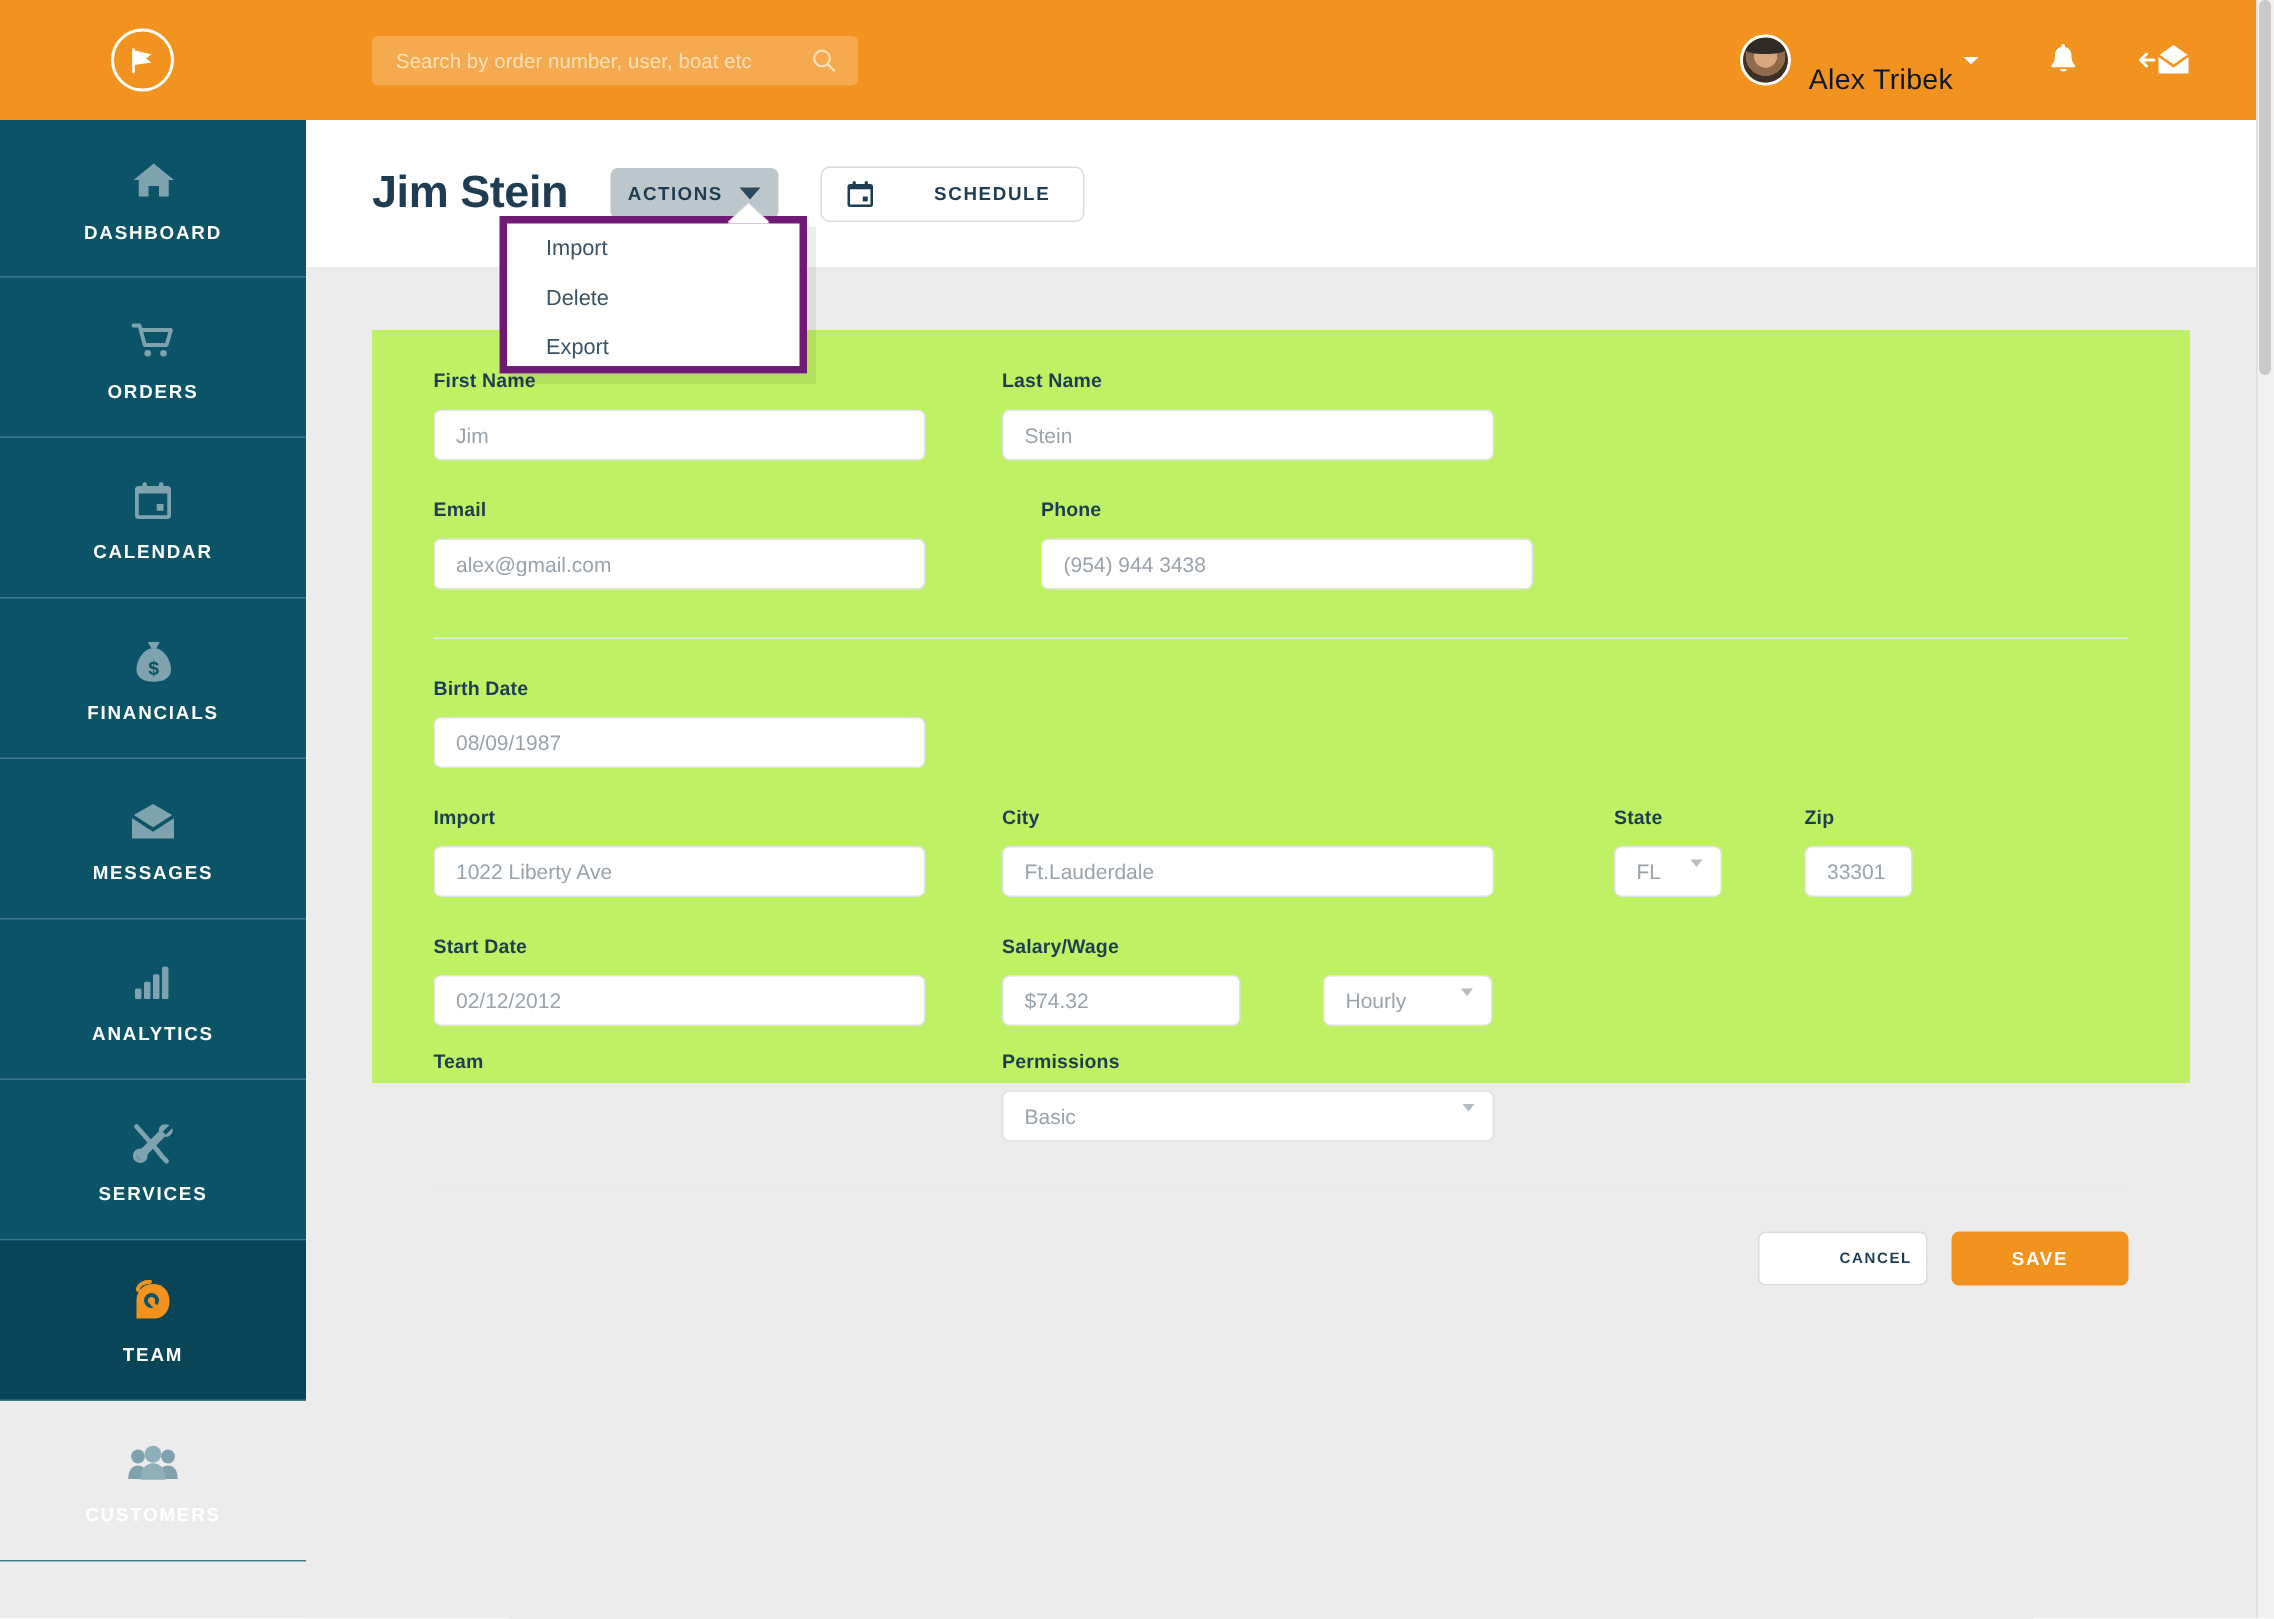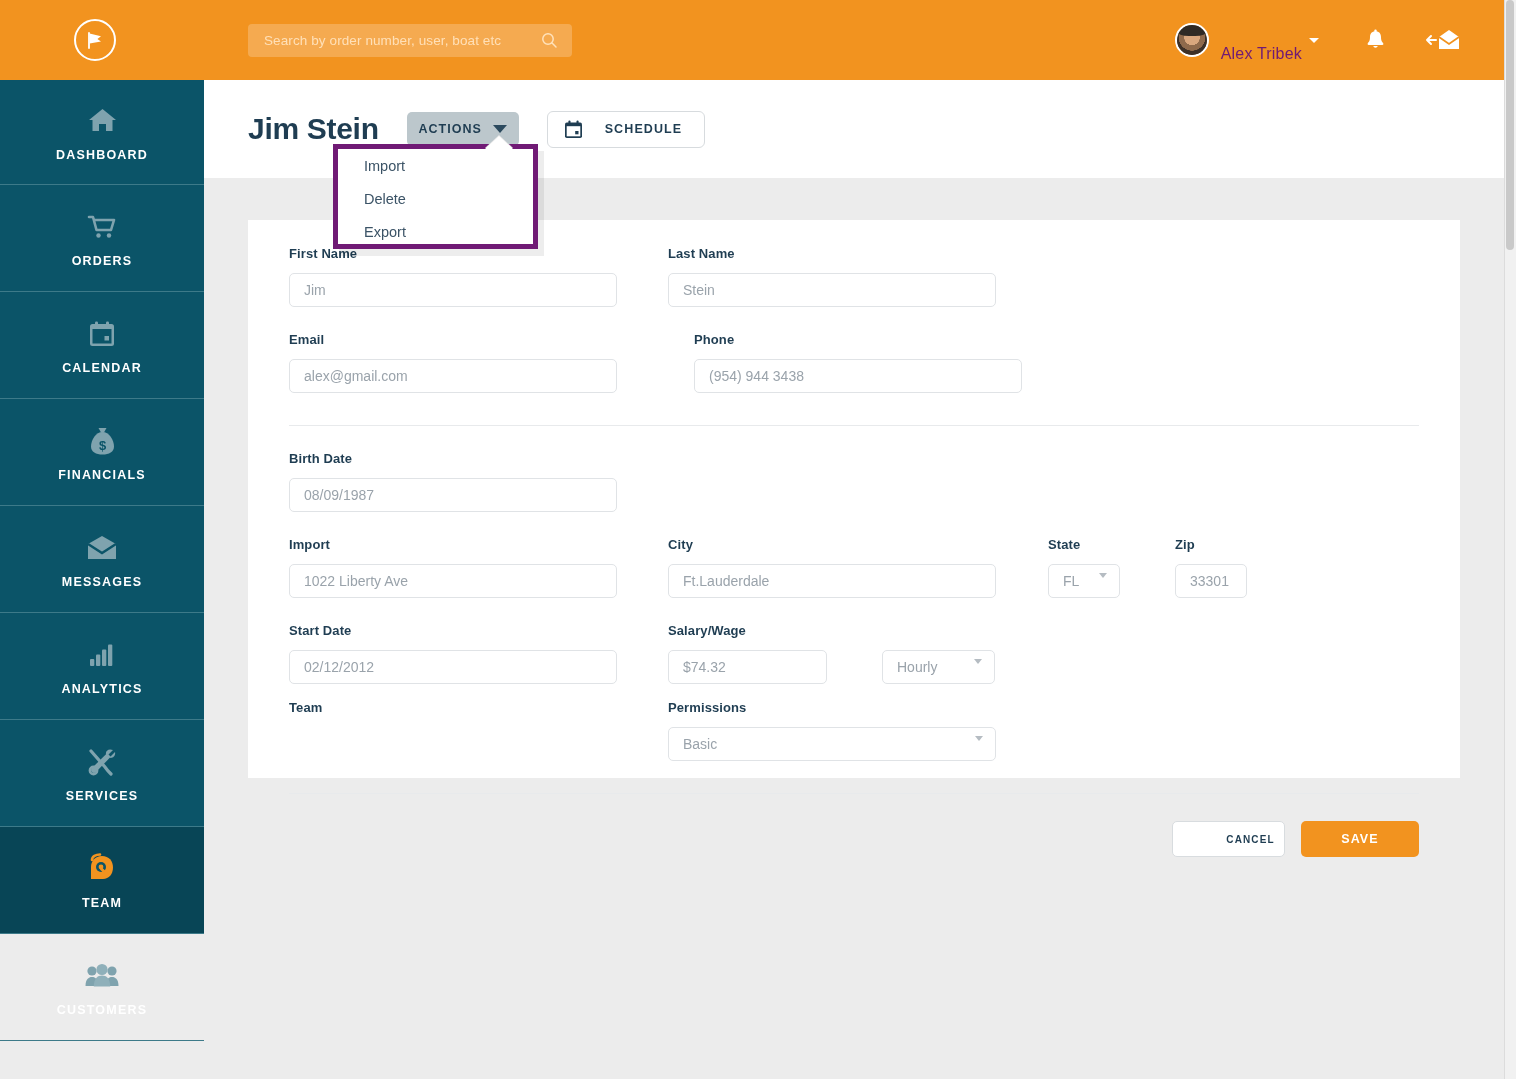--- a/index.html
+++ b/index.html
@@ -77,21 +77,21 @@
     position: absolute; left: 50%; top: 54%;
     transform: translate(-50%,-50%);
     width: 30px; height: 30px; border-radius: 50%;
     background: radial-gradient(circle at 50% 38%, #d9a77e 0 32%, #8f6a4c 33% 55%, #3d3027 56% 100%);
   }
   .avatar .hair {
     position: absolute; left: 0; top: 0; width: 100%; height: 38%;
     background: #2f2a25; border-radius: 50% 50% 40% 40%;
   }
   .username {
-    color: #701a75; font-size: 16px; margin-left: 12px; letter-spacing: 0.2px; margin-top: 28px;
+    color: #0f172a; font-size: 19px; margin-left: 12px; letter-spacing: 0.2px; margin-top: 28px;
   }
   .caret-sm {
     width: 0; height: 0; margin-left: 7px;
     border-left: 5px solid transparent; border-right: 5px solid transparent;
     border-top: 5px solid #ffffff;
   }
   .bell { margin-left: 46px; display: flex; }
   .logout { margin-left: 38px; display: flex; align-items: center; }
 
   
@@ -144,21 +144,21 @@
   .caret-dn {
     width: 0; height: 0;
     border-left: 7px solid transparent; border-right: 7px solid transparent;
     border-top: 8px solid #2c4a5e;
   }
   .btn-schedule {
     margin-left: 28px;
     height: 37px; padding: 0 22px 0 16px;
     background: #ffffff; border: 1px solid #d7dbde; border-radius: 6px;
     color: #1f3d52; font-size: 12.5px; font-weight: bold; letter-spacing: 1.1px;
-    display: flex; align-items: center; gap: 22px;
+    display: flex; align-items: center; gap: 40px;
     cursor: pointer;
     font-family: "Liberation Sans", sans-serif;
   }
 
   
   .dropdown {
     position: absolute; left: 129px; top: 64px;
     width: 205px; height: 105px;
     background: #ffffff;
     border: 5px solid #701a75;
@@ -181,22 +181,22 @@
   .dd-item {
     height: 33px; display: flex; align-items: center;
     padding-left: 26px;
     color: #3b5366; font-size: 14.5px;
     cursor: pointer;
   }
 
   
   .card {
     position: absolute; left: 44px; top: 140px;
-    width: 1212px; height: 558px;
-    background: #ffffff;
+    width: 1212px; height: 502px;
+    background: #bef264;
   }
   .form-pad { padding: 26px 41px 0 41px; }
 
   .row { display: flex; }
   .field { position: relative; }
   .label {
     color: #1f3d52; font-size: 13px; font-weight: bold;
     letter-spacing: 0.1px; margin-bottom: 12px;
   }
   .inp {
@@ -463,21 +463,21 @@
 
         <div class="row" style="margin-top:25px">
           <div class="field" style="width:328px">
             <div class="label">Import</div>
             <input class="inp" placeholder="1022 Liberty Ave" style="">
           </div>
           <div class="field" style="width:328px; margin-left:51px">
             <div class="label">City</div>
             <input class="inp" placeholder="Ft.Lauderdale" style="">
           </div>
-          <div class="field sel-wrap" style="width:72px; margin-left:52px">
+          <div class="field sel-wrap" style="width:72px; margin-left:80px">
             <div class="label">State</div>
             <input class="inp" style="padding-right: 22px;" placeholder="FL">
             <span class="sel-caret" style="top:62%"></span>
           </div>
           <div class="field" style="width:72px; margin-left:55px">
             <div class="label">Zip</div>
             <input class="inp" placeholder="33301" style="">
           </div>
         </div>
 

